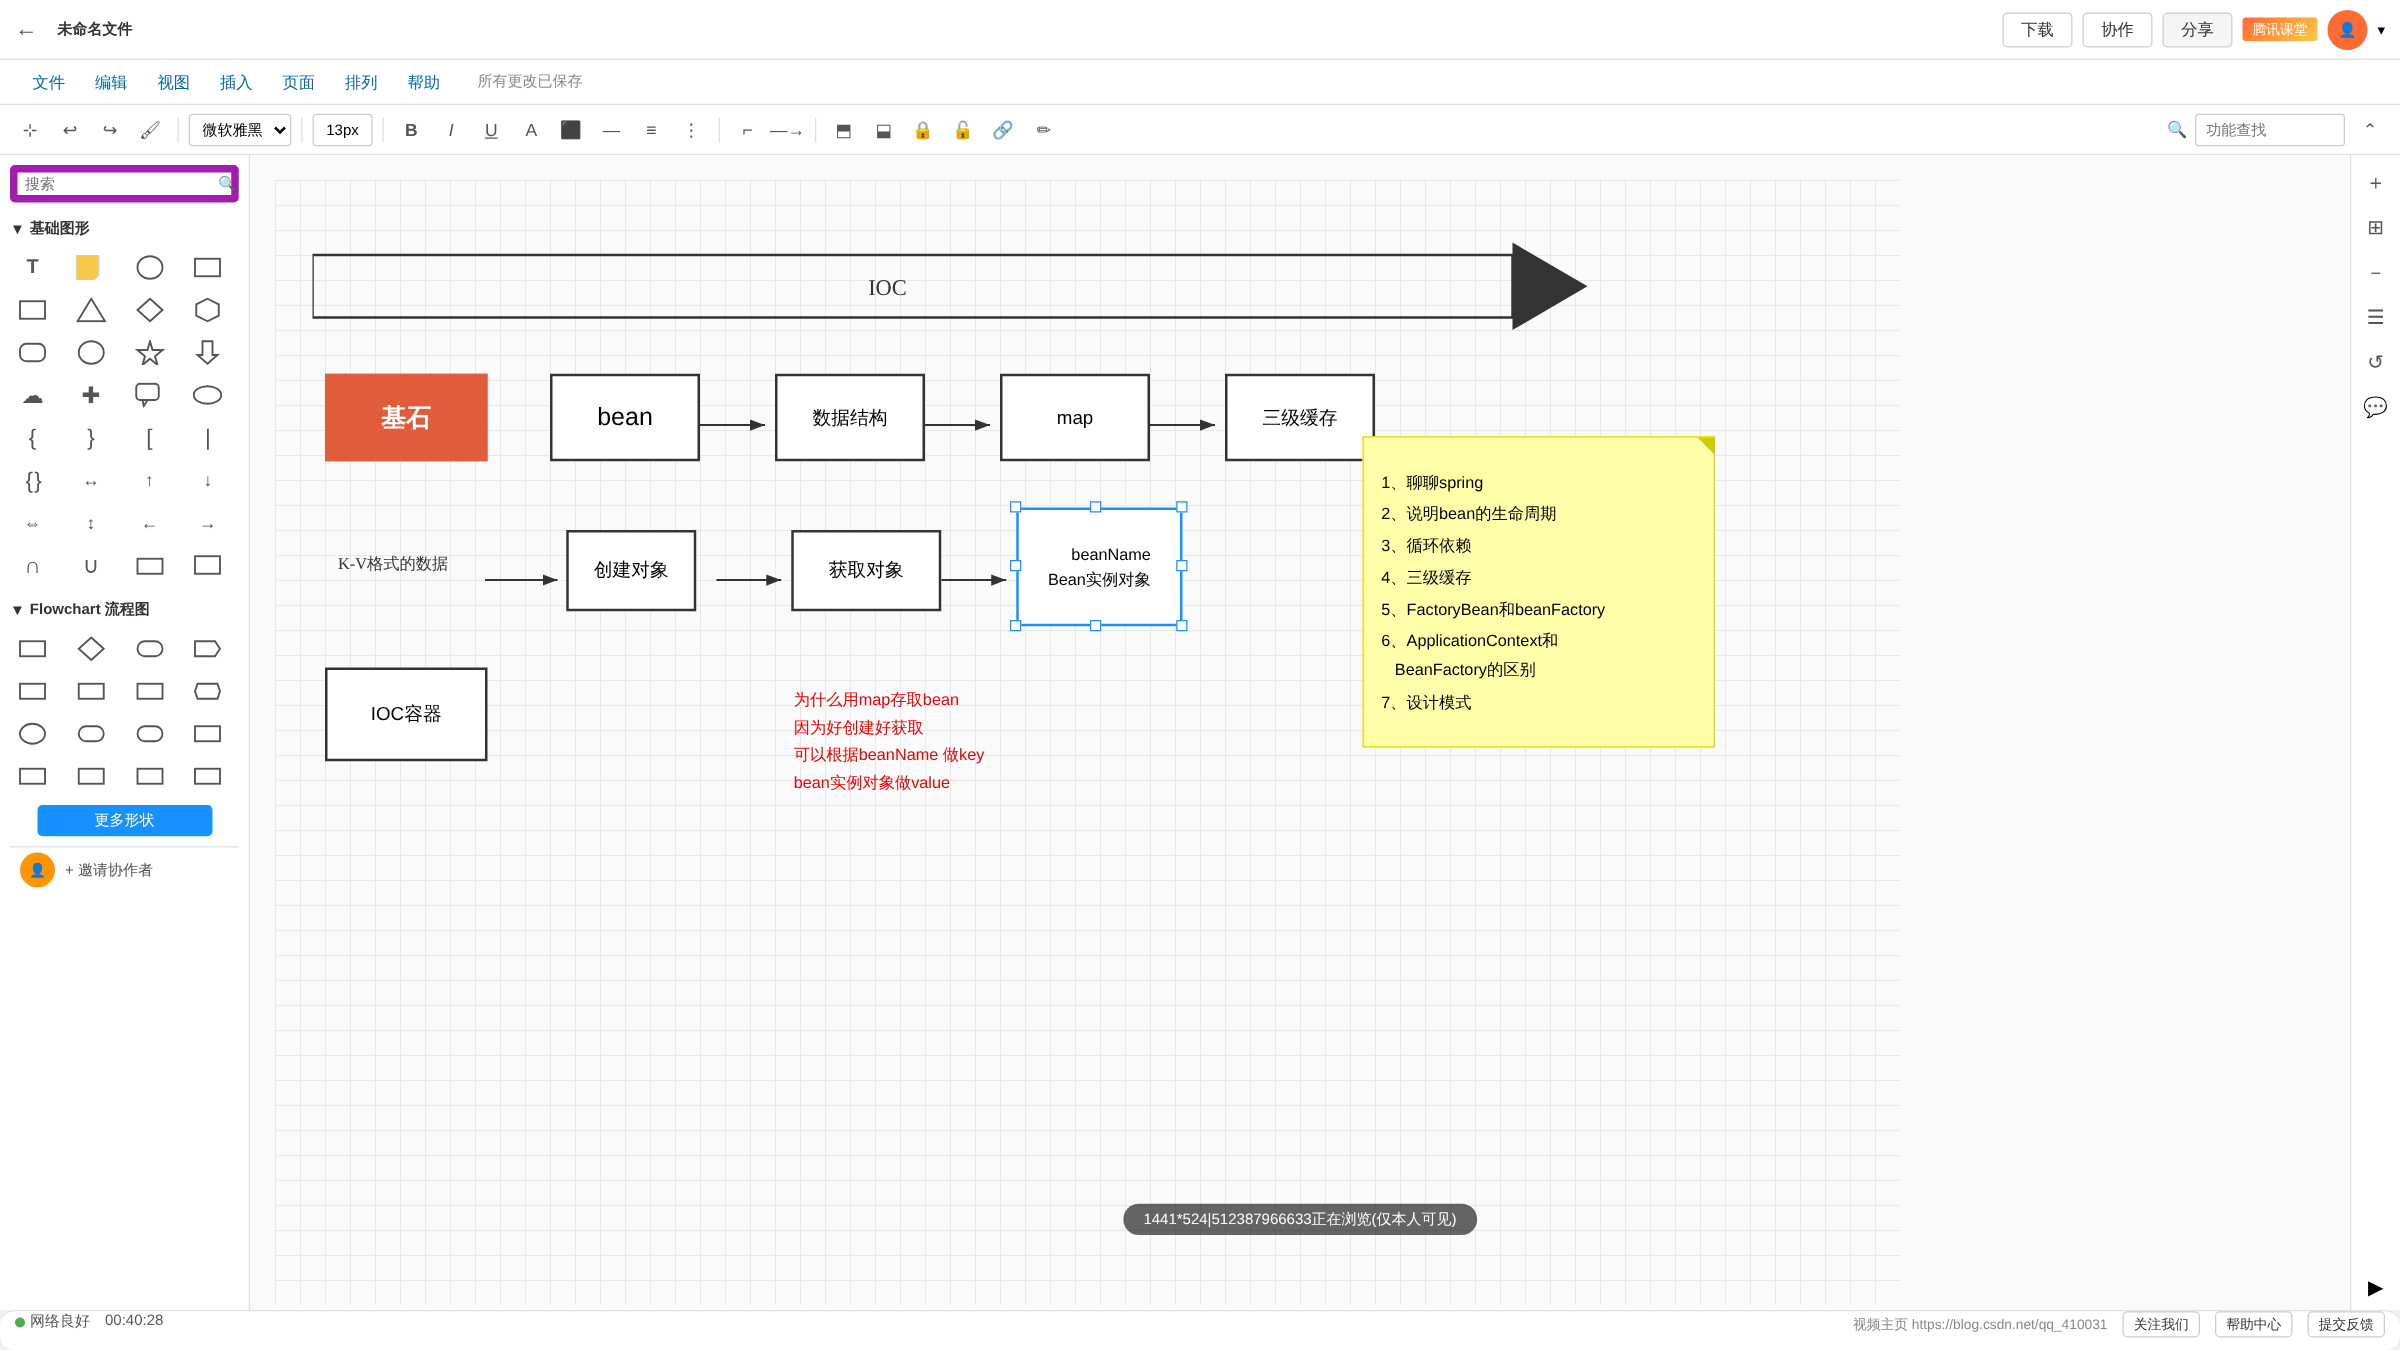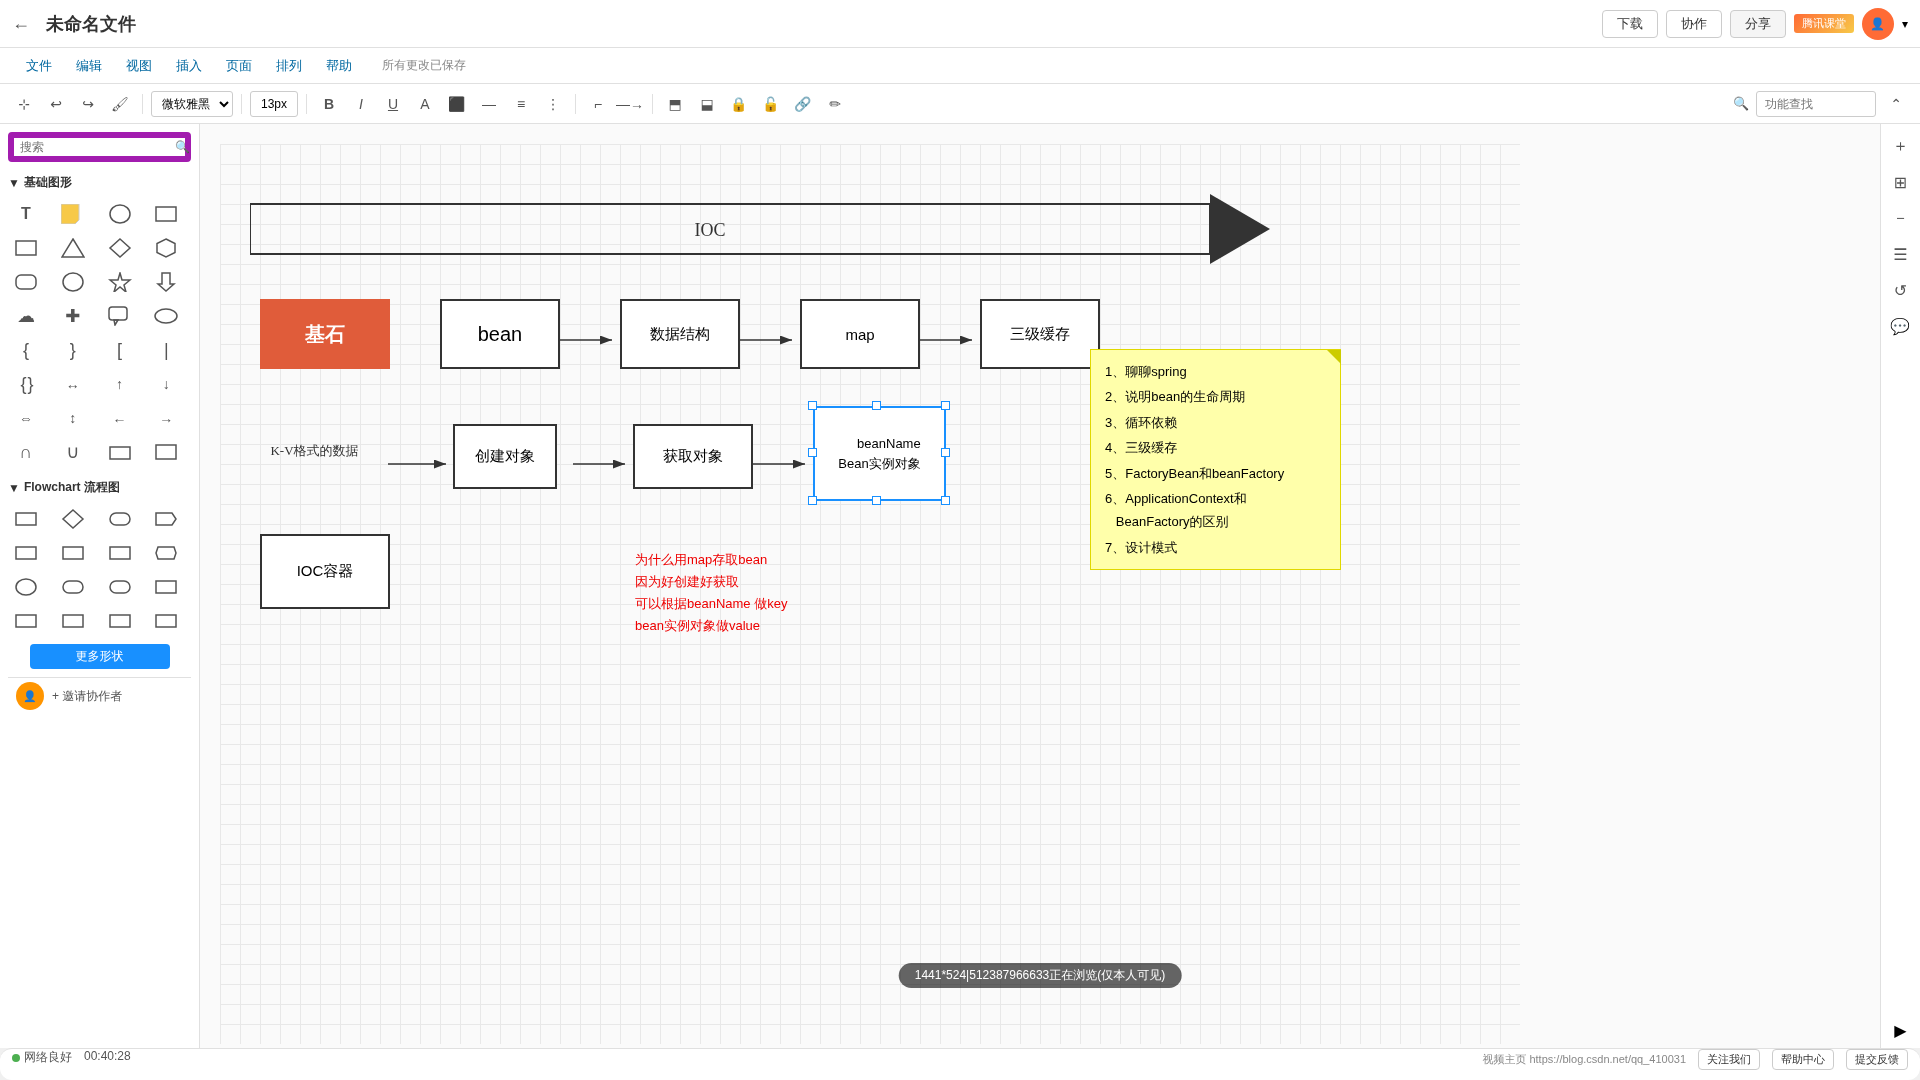--- a/index.html
+++ b/index.html
@@ -4,21 +4,21 @@
   <style>
     * { box-sizing: border-box; margin: 0; padding: 0; }
     body { font-family: '微软雅黑', 'Microsoft YaHei', sans-serif; background: #f0f0f0; width: 1920px; height: 1080px; overflow: hidden; }
 
     
     #topbar {
       display: flex; align-items: center; height: 48px; background: #fff;
       border-bottom: 1px solid #e0e0e0; padding: 0 12px; gap: 16px;
     }
     #back-btn { font-size: 18px; cursor: pointer; color: #555; }
-    #doc-title { font-size: 18px; font-weight: bold; color: #333; }
+    #doc-title { font-size: 12px; font-weight: bold; color: #333; }
     #topbar-right { margin-left: auto; display: flex; align-items: center; gap: 8px; }
     .topbar-btn {
       padding: 4px 14px; border: 1px solid #ccc; border-radius: 4px;
       background: #fff; font-size: 13px; cursor: pointer; color: #333;
     }
     .topbar-btn.share { background: #f5f5f5; }
     #user-avatar {
       width: 32px; height: 32px; border-radius: 50%; background: #ff6b35;
       display: flex; align-items: center; justify-content: center; color: #fff; font-size: 12px;
     }
@@ -555,21 +555,21 @@
       <div style="position:absolute;left:588px;top:304px;width:9px;height:9px;background:#fff;border:1px solid #1890ff;cursor:w-resize;"></div>
       <div style="position:absolute;left:721px;top:304px;width:9px;height:9px;background:#fff;border:1px solid #1890ff;cursor:e-resize;"></div>
       <div style="position:absolute;left:588px;top:352px;width:9px;height:9px;background:#fff;border:1px solid #1890ff;cursor:sw-resize;"></div>
       <div style="position:absolute;left:652px;top:352px;width:9px;height:9px;background:#fff;border:1px solid #1890ff;cursor:s-resize;"></div>
       <div style="position:absolute;left:721px;top:352px;width:9px;height:9px;background:#fff;border:1px solid #1890ff;cursor:se-resize;"></div>
 
       <div class="box" style="left:40px;top:390px;width:130px;height:75px;">
         <span>IOC容器</span>
       </div>
 
-      <div class="note-box" style="left:870px;top:205px;width:251px;padding:10px 14px;position:absolute;">
+      <div class="note-box" style="left:870px;top:205px;width:282px;padding:24px 14px;position:absolute;">
         <div class="note-collapse"></div>
         <div style="margin-bottom:2px;">1、聊聊spring</div>
         <div style="margin-bottom:2px;">2、说明bean的生命周期</div>
         <div style="margin-bottom:2px;">3、循环依赖</div>
         <div style="margin-bottom:2px;">4、三级缓存</div>
         <div style="margin-bottom:2px;">5、FactoryBean和beanFactory</div>
         <div style="margin-bottom:2px;">6、ApplicationContext和<br>&nbsp;&nbsp;&nbsp;BeanFactory的区别</div>
         <div>7、设计模式</div>
       </div>
 

